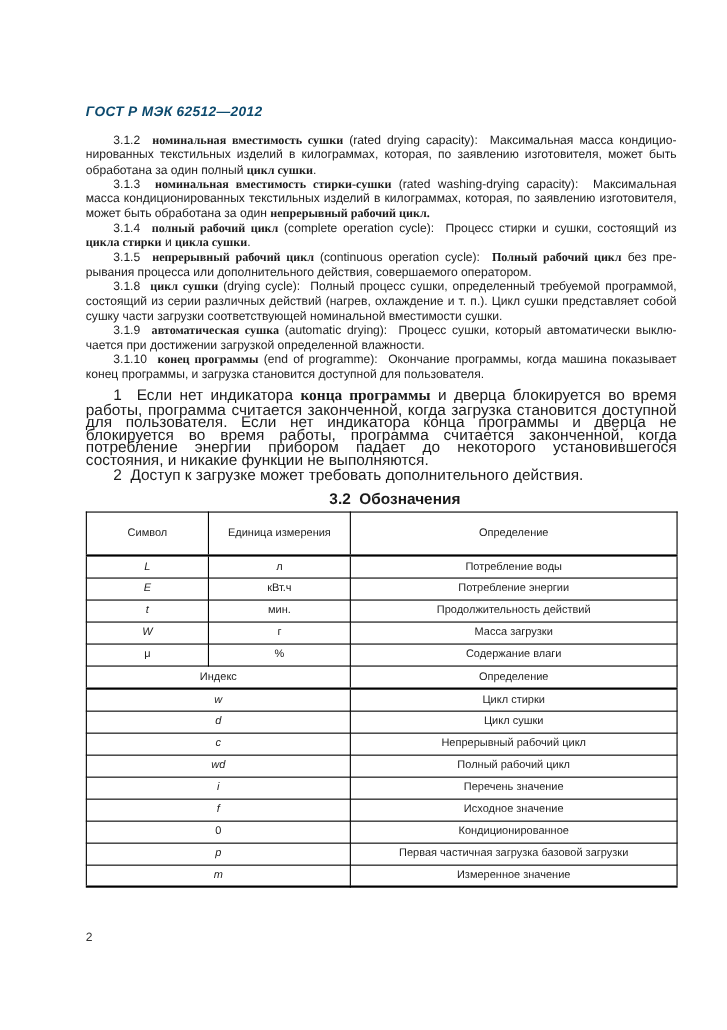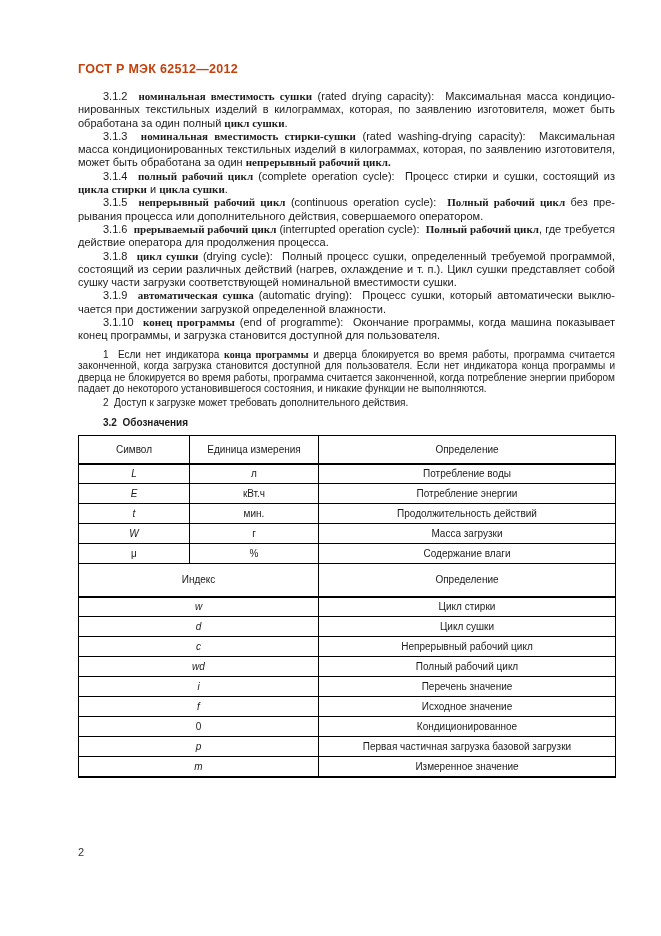--- a/index.html
+++ b/index.html
@@ -6,25 +6,26 @@
   body {
     width: 661px; height: 936px;
     font-family: "Liberation Sans", sans-serif;
     color: #1b1b1b;
     position: relative;
     overflow: hidden;
   }
   .page { position: relative; width: 661px; height: 936px; background: #fff; }
   .content { position: absolute; left: 78px; top: 0; width: 537px; }
   .doc-header {
-    margin-top: 62px;
+    margin-top: 94px;
     font-weight: bold;
     font-size: 12.5px;
     letter-spacing: 0.3px;
-    color: #c2410c;
+    color: #0c4a6e;
+    font-style: italic;
   }
   .paras { margin-top: 14px; }
   p.para {
     margin: 0;
     text-indent: 25px;
     text-align: justify;
     font-size: 11px;
     line-height: 13.3px;
   }
   p.para b, p.note b { font-weight: bold; font-family: Liberation Serif, serif; }
@@ -32,29 +33,30 @@
   p.notes-heading {
     margin: 2px 0 3px 0;
     text-indent: 25px;
     font-size: 10px;
     line-height: 12px;
   }
   p.note {
     margin: 0 0 2px 0;
     text-indent: 25px;
     text-align: justify;
-    font-size: 10px;
+    font-size: 14px;
     line-height: 11.5px;
   }
   p.section-heading {
     margin: 8px 0 0 0;
     text-indent: 25px;
     font-weight: bold;
-    font-size: 10px;
+    font-size: 14px;
     line-height: 14px;
+    text-align: center;
   }
   p.intro {
     margin: 5px 0 0 0;
     text-indent: 25px;
     font-size: 11px;
     line-height: 13.3px;
   }
   p.table-caption {
     margin: 15px 0 0 0;
     font-size: 10px;
@@ -76,25 +78,25 @@
     font-size: 10px;
     font-weight: normal;
     text-align: center;
     vertical-align: middle;
     padding: 2px 4px;
     height: 20px;
     box-sizing: border-box;
     line-height: 11.5px;
   }
   table.symbols thead th {
-    height: 28px;
+    height: 40px;
     border-bottom: 2.5px solid #000;
   }
   table.symbols tr.index-head td {
-    height: 33px;
+    height: 21px;
     border-bottom: 2.5px solid #000;
   }
   td.it { font-style: italic; }
   .page-number {
     position: absolute;
     left: 78px;
     top: 846px;
     font-size: 11px;
     color: #333;
   }
@@ -103,21 +105,20 @@
 <body>
 
 <div class="page">
   <div class="content">
     <div class="doc-header">ГОСТ Р МЭК 62512—2012</div>
     <div class="paras">
         <p class="para"><span>3.1.2&nbsp; </span><b>номинальная вместимость сушки</b><span> (rated drying capacity):&nbsp; Максимальная масса кондицио­нированных текстильных изделий в килограммах, которая, по заявлению изготовителя, может быть обработана за один полный </span><b>цикл сушки</b><span>.</span></p>
         <p class="para"><span>3.1.3&nbsp; </span><b>номинальная вместимость стирки-сушки</b><span> (rated washing-drying capacity):&nbsp; Максимальная масса кондиционированных текстильных изделий в килограммах, которая, по заявлению изготовителя, может быть обработана за один </span><b>непрерывный рабочий цикл.</b></p>
         <p class="para"><span>3.1.4&nbsp; </span><b>полный рабочий цикл</b><span> (complete operation cycle):&nbsp; Процесс стирки и сушки, состоящий из </span><b>цикла стирки</b><span> и </span><b>цикла сушки</b><span>.</span></p>
         <p class="para"><span>3.1.5&nbsp; </span><b>непрерывный рабочий цикл</b><span> (continuous operation cycle):&nbsp; </span><b>Полный рабочий цикл</b><span> без пре­рывания процесса или дополнительного действия, совершаемого оператором.</span></p>
-        <p class="para"><span>3.1.6&nbsp; </span><b>прерываемый рабочий цикл</b><span> (interrupted operation cycle):&nbsp; </span><b>Полный рабочий цикл</b><span>, где тре­буется действие оператора для продолжения процесса.</span></p>
         <p class="para"><span>3.1.8&nbsp; </span><b>цикл сушки</b><span> (drying cycle):&nbsp; Полный процесс сушки, определенный требуемой программой, состоящий из серии различных действий (нагрев, охлаждение и т. п.). Цикл сушки представляет собой сушку части загрузки соответствующей номинальной вместимости сушки.</span></p>
         <p class="para"><span>3.1.9&nbsp; </span><b>автоматическая сушка</b><span> (automatic drying):&nbsp; Процесс сушки, который автоматически выклю­чается при достижении загрузкой определенной влажности.</span></p>
         <p class="para"><span>3.1.10&nbsp; </span><b>конец программы</b><span> (end of programme):&nbsp; Окончание программы, когда машина показывает конец программы, и загрузка становится доступной для пользователя.</span></p>
       </div>
     <div class="notes">
       <div>
           <p class="note"><span>1&nbsp; Если нет индикатора </span><b>конца программы</b><span> и дверца блокируется во время работы, программа считается законченной, когда загрузка становится доступной для пользователя. Если нет индикатора конца программы и дверца не блокируется во время работы, программа считается законченной, когда потребление энергии прибором падает до некоторого установившегося состояния, и никакие функции не выполняются.</span></p>
           <p class="note"><span>2&nbsp; Доступ к загрузке может требовать дополнительного действия.</span></p>
         </div>
     </div>

